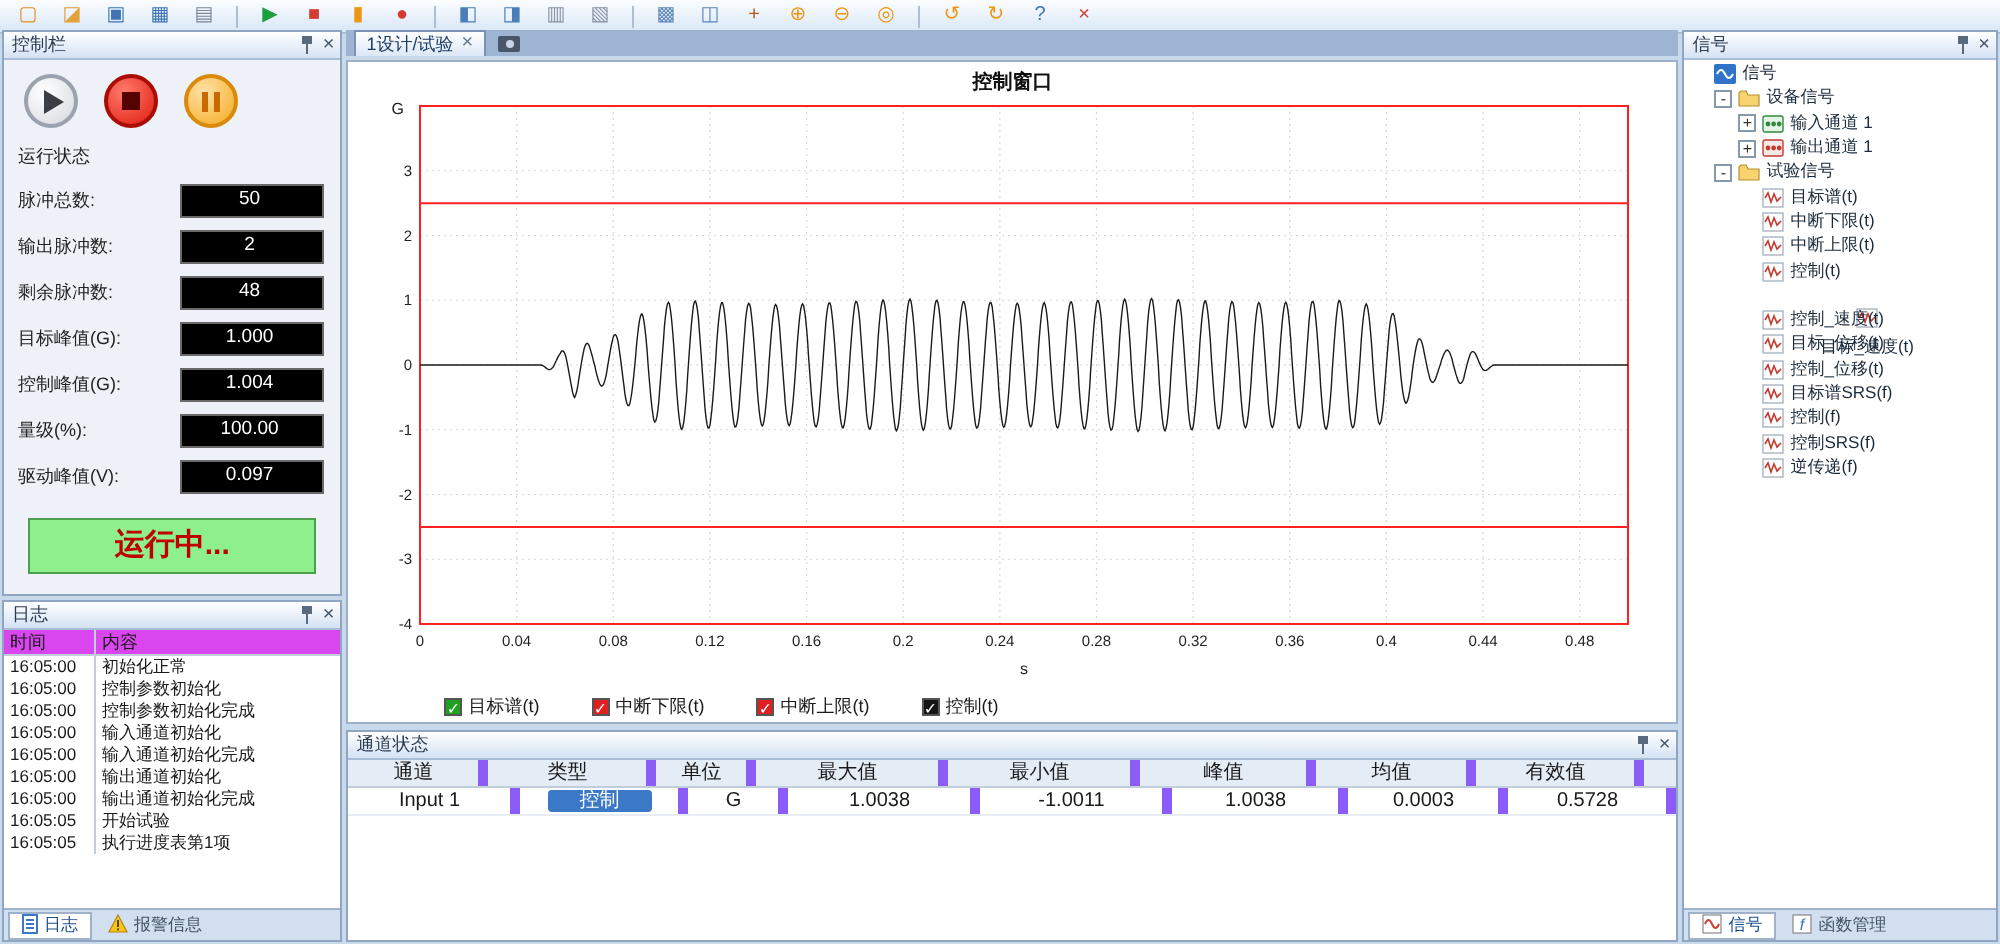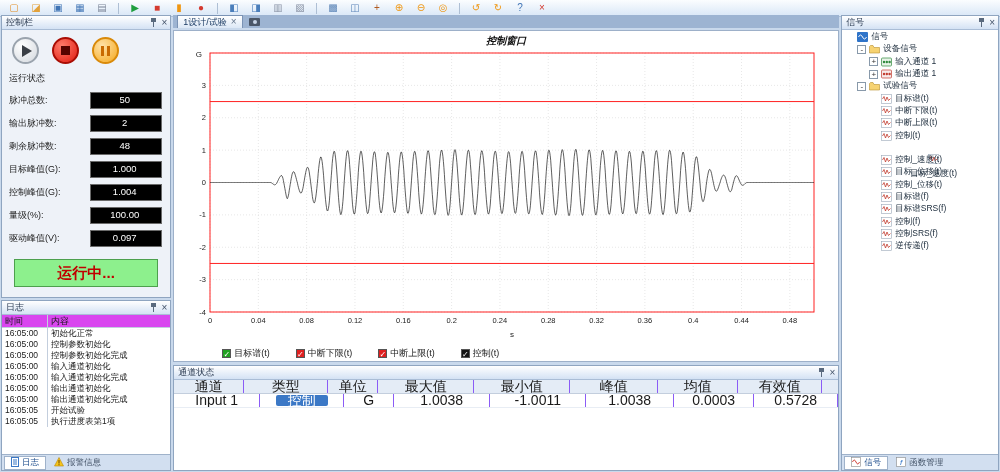--- a/index.html
+++ b/index.html
@@ -67,32 +67,32 @@
   
   .doc-tabbar{flex:0 0 13px;display:flex;align-items:flex-end;gap:6px;background:#9db4d2;padding:0 0 0 4px}
   .doc-tab{display:inline-flex;align-items:center;gap:4px;height:12px;padding:0 5px;
            background:linear-gradient(#ffffff,#dce8f6);border:1px solid #7a93b5;border-bottom:none;cursor:pointer;color:#1c3least}
   .doc-tab{color:#1c3c64}
   .doc-close{color:#66788e;font-size:10px;line-height:10px;cursor:pointer}
   .capture-icon{width:11px;height:8px;background:#4a5668;border-radius:1px;position:relative;margin-bottom:2px;cursor:pointer}
   .capture-icon::after{content:"";position:absolute;left:4px;top:2px;width:4px;height:4px;border-radius:50%;background:#c7d4e6}
 
   .chart-card{flex:0 0 330px;margin-top:2px;background:#fff;border:1px solid #9db0c9;display:flex;flex-direction:column}
-  .chart-title{text-align:center;font-weight:bold;font-style:italic;font-size:10px;padding-top:3px;flex:0 0 14px;color:#111}
+  .chart-title{text-align:center;font-weight:bold;font-size:10px;padding-top:3px;flex:0 0 14px;color:#111}
   svg{font-family:"Liberation Sans","DejaVu Sans",sans-serif}
   .legend{display:flex;gap:26px;padding-left:48px;align-items:center;flex:0 0 15px}
   .litem{display:inline-flex;align-items:center;gap:3px;cursor:pointer}
   .lcheck{width:9px;height:9px;color:#fff;font-size:8px;line-height:9px;text-align:center;border:1px solid #555;box-sizing:border-box}
 
   
   .chstatus-panel{flex:1;margin-top:3px}
   .chs-body{flex:1;background:#fff;min-height:0}
   .chs-row{display:flex;height:13px;line-height:13px}
   .chs-row.head{background:#e4ecf6;border-bottom:1px solid #c3cedd}
-  .chs-cell{border-right:1px solid #8b5cf6;text-align:center;box-sizing:border-box;overflow:hidden;font-size:14px}
+  .chs-cell{border-right:5px solid #8b5cf6;text-align:center;box-sizing:border-box;overflow:hidden;font-size:10px}
   .chs-row:not(.head){border-bottom:1px solid #e8edf4}
   .type-badge{display:inline-block;min-width:52px;background:#3b78c6;color:#fff;border-radius:2px;line-height:11px;margin-top:1px}
 
   
   .signal-panel{height:100%}
   .tree{flex:1;background:#fff;overflow:hidden;padding-top:1px;min-height:0}
   .titem{display:flex;align-items:center;gap:3px;height:12.3px;cursor:pointer;white-space:nowrap;font-size:8.5px;color:#1a2a3a}
   .exp{width:9px;height:9px;flex:0 0 9px;border:1px solid #8899aa;background:#fff;font-size:8px;line-height:7px;
        text-align:center;color:#333;box-sizing:border-box}
   .exp-spacer{width:9px;flex:0 0 9px}
@@ -524,30 +524,20 @@
               <span>控制_位移(t)</span>
             </div>
             <div class="titem" style="padding-left: 27px;">
               <span class="exp-spacer"></span>
               <span class="ticon-wrap">
                 <svg width="11" height="10">
                   <rect x="0.5" y="0.5" width="10" height="9" fill="#fff" stroke="#9aa7b8" stroke-width="0.6"></rect>
                   <path d="M1.5 5 L3 2.5 L4.5 7 L6 3 L7.5 6.5 L9.5 4.5" stroke="#c23b2e" stroke-width="0.8" fill="none"></path>
                 </svg>
               </span>
-              <span>目标谱(f)</span>
-            </div>
-            <div class="titem" style="padding-left: 27px;">
-              <span class="exp-spacer"></span>
-              <span class="ticon-wrap">
-                <svg width="11" height="10">
-                  <rect x="0.5" y="0.5" width="10" height="9" fill="#fff" stroke="#9aa7b8" stroke-width="0.6"></rect>
-                  <path d="M1.5 5 L3 2.5 L4.5 7 L6 3 L7.5 6.5 L9.5 4.5" stroke="#c23b2e" stroke-width="0.8" fill="none"></path>
-                </svg>
-              </span>
               <span>目标谱SRS(f)</span>
             </div>
             <div class="titem" style="padding-left: 27px;">
               <span class="exp-spacer"></span>
               <span class="ticon-wrap">
                 <svg width="11" height="10">
                   <rect x="0.5" y="0.5" width="10" height="9" fill="#fff" stroke="#9aa7b8" stroke-width="0.6"></rect>
                   <path d="M1.5 5 L3 2.5 L4.5 7 L6 3 L7.5 6.5 L9.5 4.5" stroke="#c23b2e" stroke-width="0.8" fill="none"></path>
                 </svg>
               </span>

